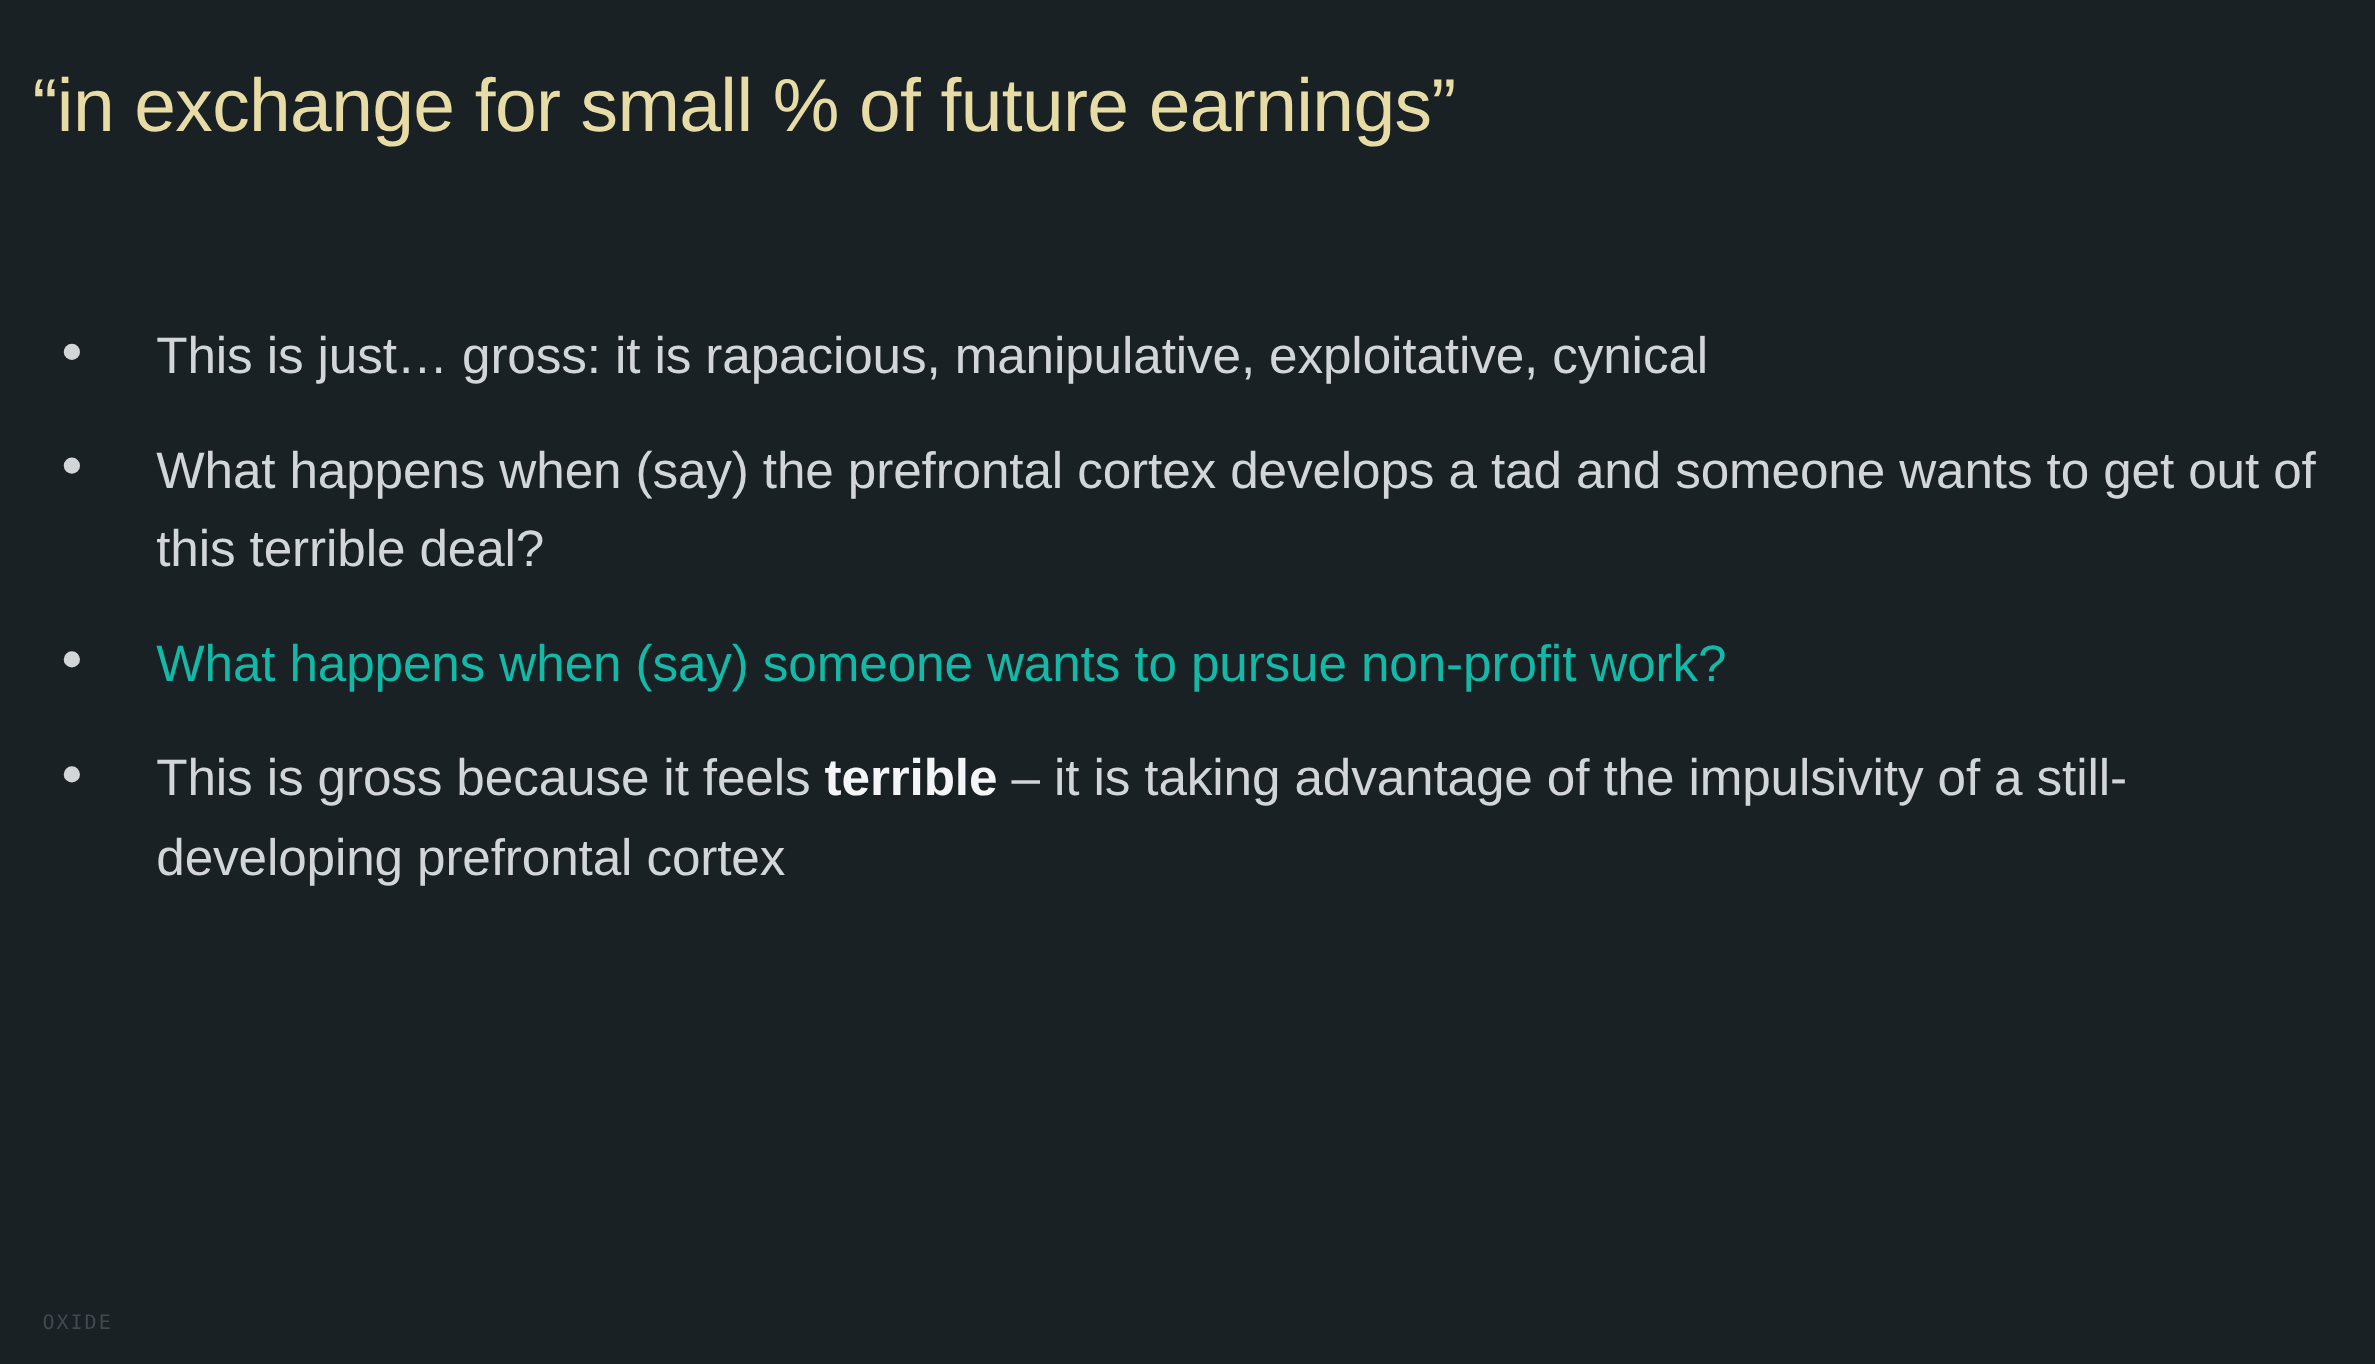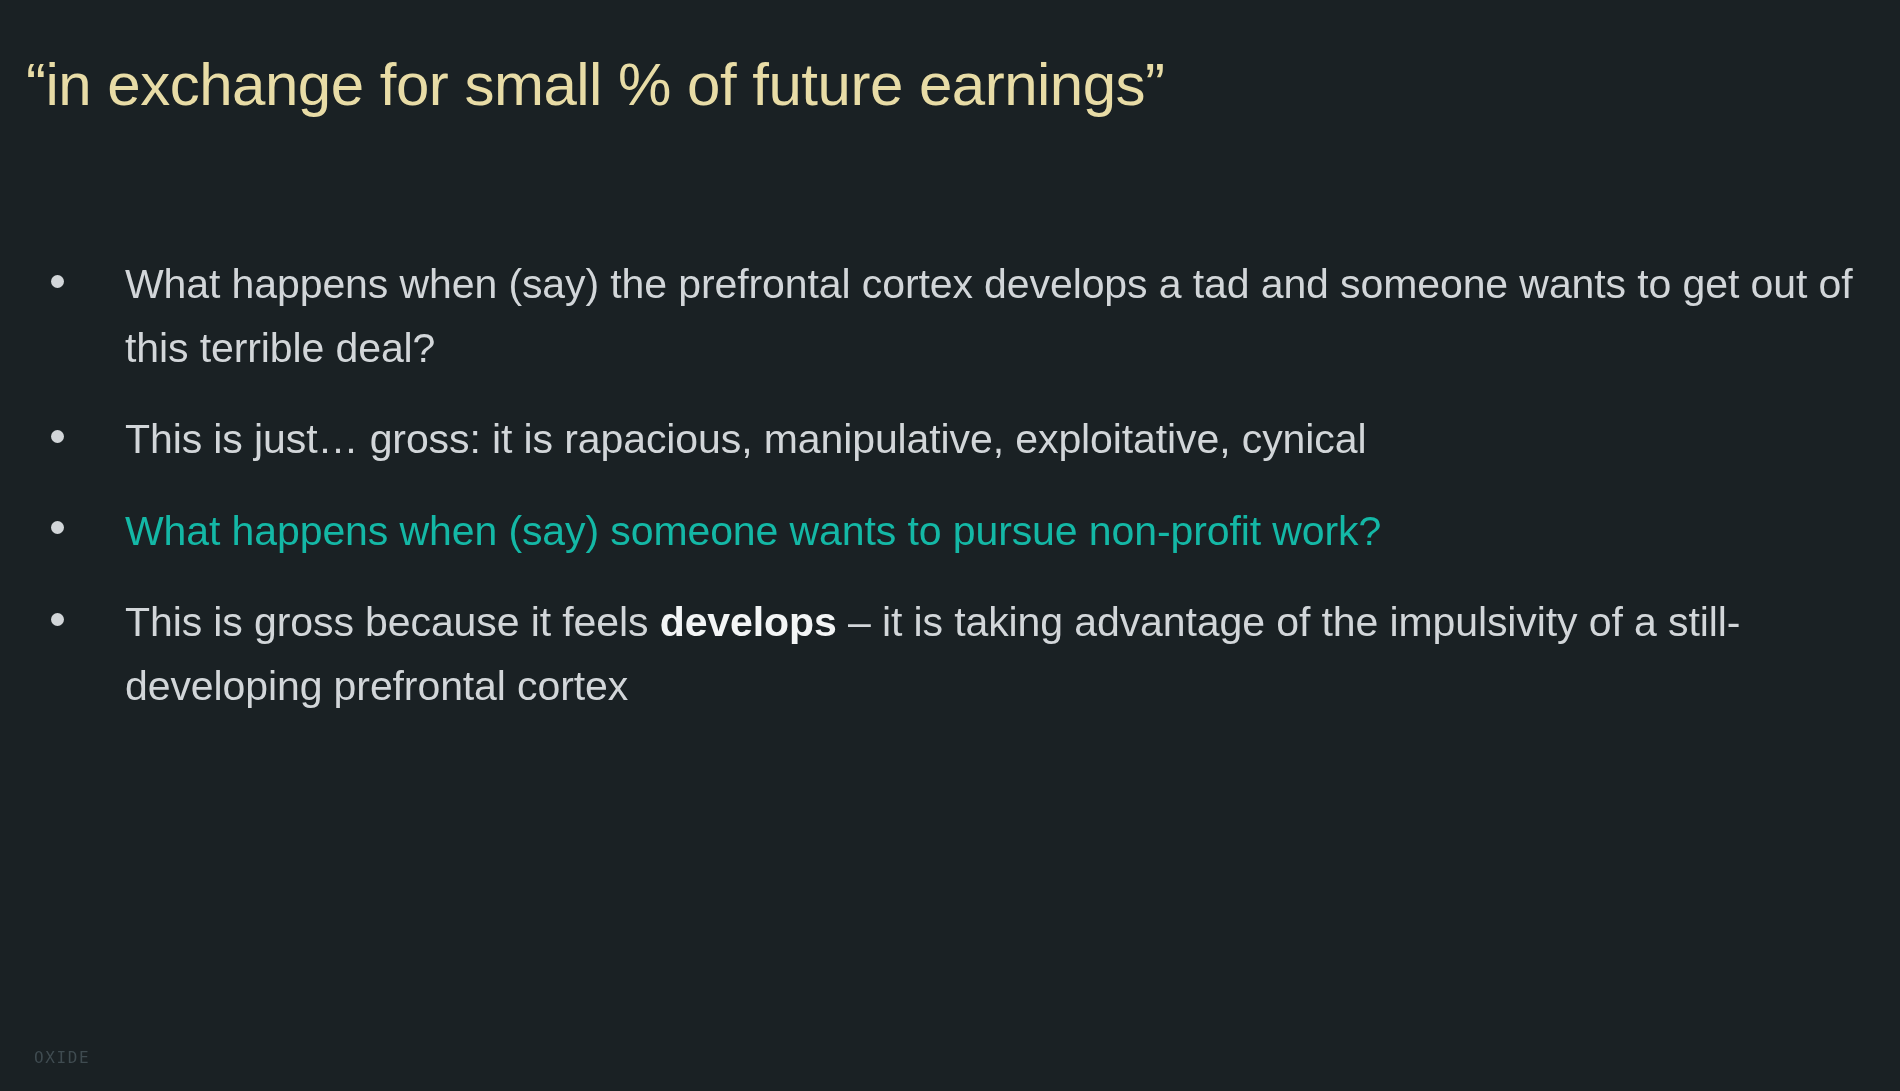--- a/index.html
+++ b/index.html
@@ -92,36 +92,36 @@
 <body style="background: rgb(26, 33, 36);">
 
 <div id="slide" style="background: rgb(26, 33, 36); padding-left: 18px;">
 
   <h1 id="slide-title" style="color: rgb(232, 220, 166);">“in exchange for small % of future earnings”</h1>
 
   <ul id="bullet-list">
 
     <li class="bullet-item" style="color: rgb(210, 214, 217);">
       <span class="bullet-marker" style="background: rgb(210, 214, 217);"></span>
-      <span class="bullet-text">What happens when (say) the prefrontal cortex develops a tad and someone wants to get out of this terrible deal?</span>
+      <span class="bullet-text">This is just… gross: it is rapacious, manipulative, exploitative, cynical</span>
     </li>
 
     <li class="bullet-item" style="color: rgb(210, 214, 217);">
       <span class="bullet-marker" style="background: rgb(210, 214, 217);"></span>
-      <span class="bullet-text">This is just… gross: it is rapacious, manipulative, exploitative, cynical</span>
+      <span class="bullet-text">What happens when (say) the prefrontal cortex develops a tad and someone wants to get out of this terrible deal?</span>
     </li>
 
     <li class="bullet-item" style="color: #14b8a6;">
       <span class="bullet-marker" style="background: rgb(210, 214, 217);"></span>
       <span class="bullet-text">What happens when (say) someone wants to pursue non-profit work?</span>
     </li>
 
 
     <li class="bullet-item" style="color: rgb(210, 214, 217);">
       <span class="bullet-marker" style="background: rgb(210, 214, 217);"></span>
-      <span class="bullet-text">This is gross because it feels <b style="color: rgb(243, 245, 246);">develops</b> – it is taking advantage of the impulsivity of a still-developing prefrontal cortex</span>
+      <span class="bullet-text">This is gross because it feels <b style="color: rgb(243, 245, 246);">terrible</b> – it is taking advantage of the impulsivity of a still-developing prefrontal cortex</span>
     </li>
 
   </ul>
 
   <div id="footer-brand">OXIDE</div>
 
 </div>
 
 </body></html>

